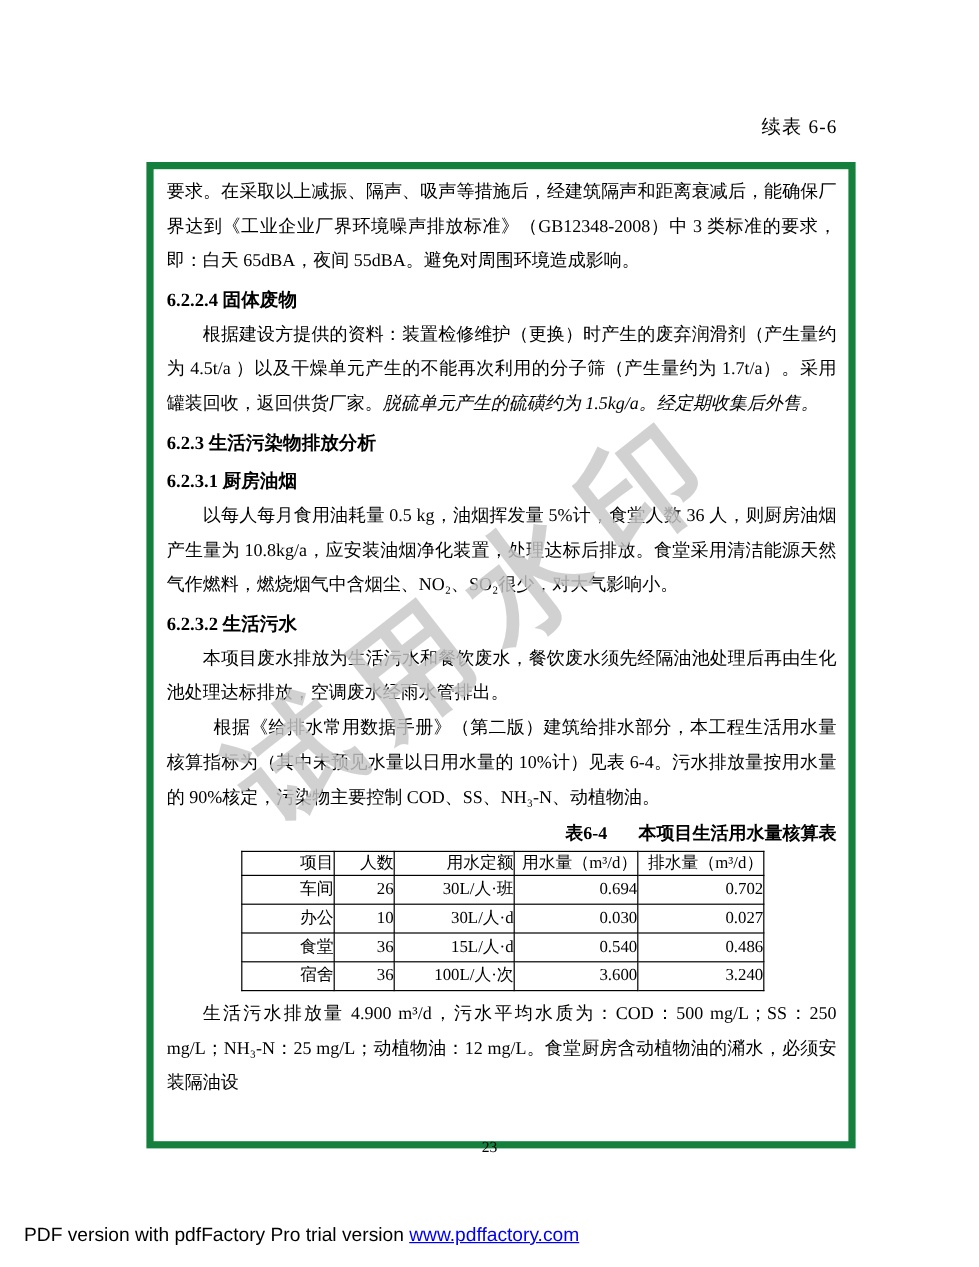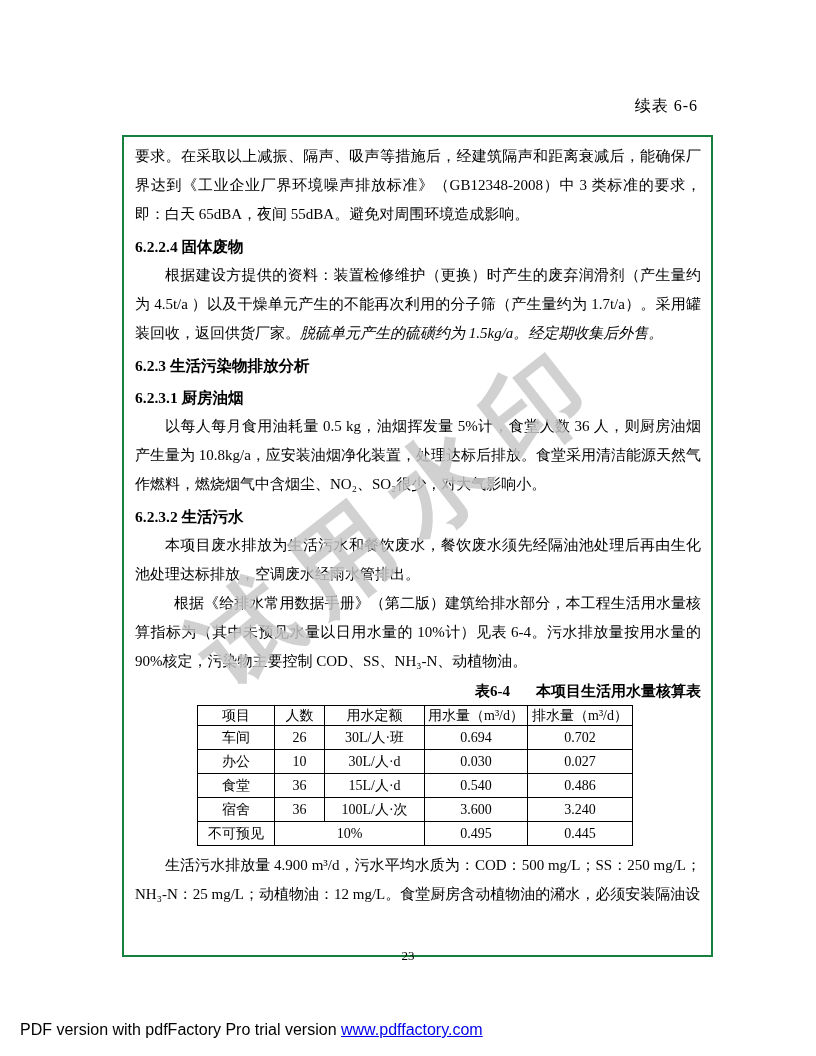--- a/index.html
+++ b/index.html
@@ -14,21 +14,21 @@
   .cont-label {
     position:absolute;
     top:96px; right:118px;
     font-size:16px;
     letter-spacing:1px;
   }
   .content-box {
     position:absolute;
     left:122px; top:135px;
     width:591px; height:822px;
-    border:2px solid #15803d;
+    border:6px solid #15803d;
     padding:5px 10px 0 11px;
     font-size:15px;
     line-height:29px;
     text-align:justify;
     overflow:hidden;
     font-family:Liberation Serif, serif;
   }
   .para { margin:0; }
   .indent { text-indent:2em; }
   .indent-lg { text-indent:2.6em; }
@@ -53,21 +53,21 @@
     width:435px;
     margin:3px 0 0 62px;
     font-size:14px;
     text-align:center;
   }
   table.water td, table.water th {
     border:1.5px solid #000;
     font-weight:normal;
     padding:3px 0;
     line-height:17px;
-    text-align:center;
+    text-align:right;
     vertical-align:middle;
   }
   table.water tr.hdr th { padding:1px 0; }
   .closing { margin-top:5px; }
   .watermark {
     position:absolute;
     left:400px; top:515px;
     transform:translate(-50%,-50%) rotate(-38deg);
     font-size:100px;
     font-weight:bold;
@@ -156,26 +156,20 @@
         <td>0.540</td>
         <td>0.486</td>
       </tr>
       <tr>
         <td>宿舍</td>
         <td>36</td>
         <td>100L/人·次</td>
         <td>3.600</td>
         <td>3.240</td>
       </tr>
-      <tr>
-        <td>不可预见</td>
-        <td colspan="2">10%</td>
-        <td>0.495</td>
-        <td>0.445</td>
-      </tr>
     </tbody>
   </table>
 
   <p class="para indent closing">生活污水排放量 4.900 m³/d，污水平均水质为：COD：500 mg/L；SS：250 mg/L；NH₃-N：25 mg/L；动植物油：12 mg/L。食堂厨房含动植物油的潲水，必须安装隔油设</p>
 
 </div>
 
 <div class="watermark">试用水印</div>
 
 <div class="page-number">23</div>

